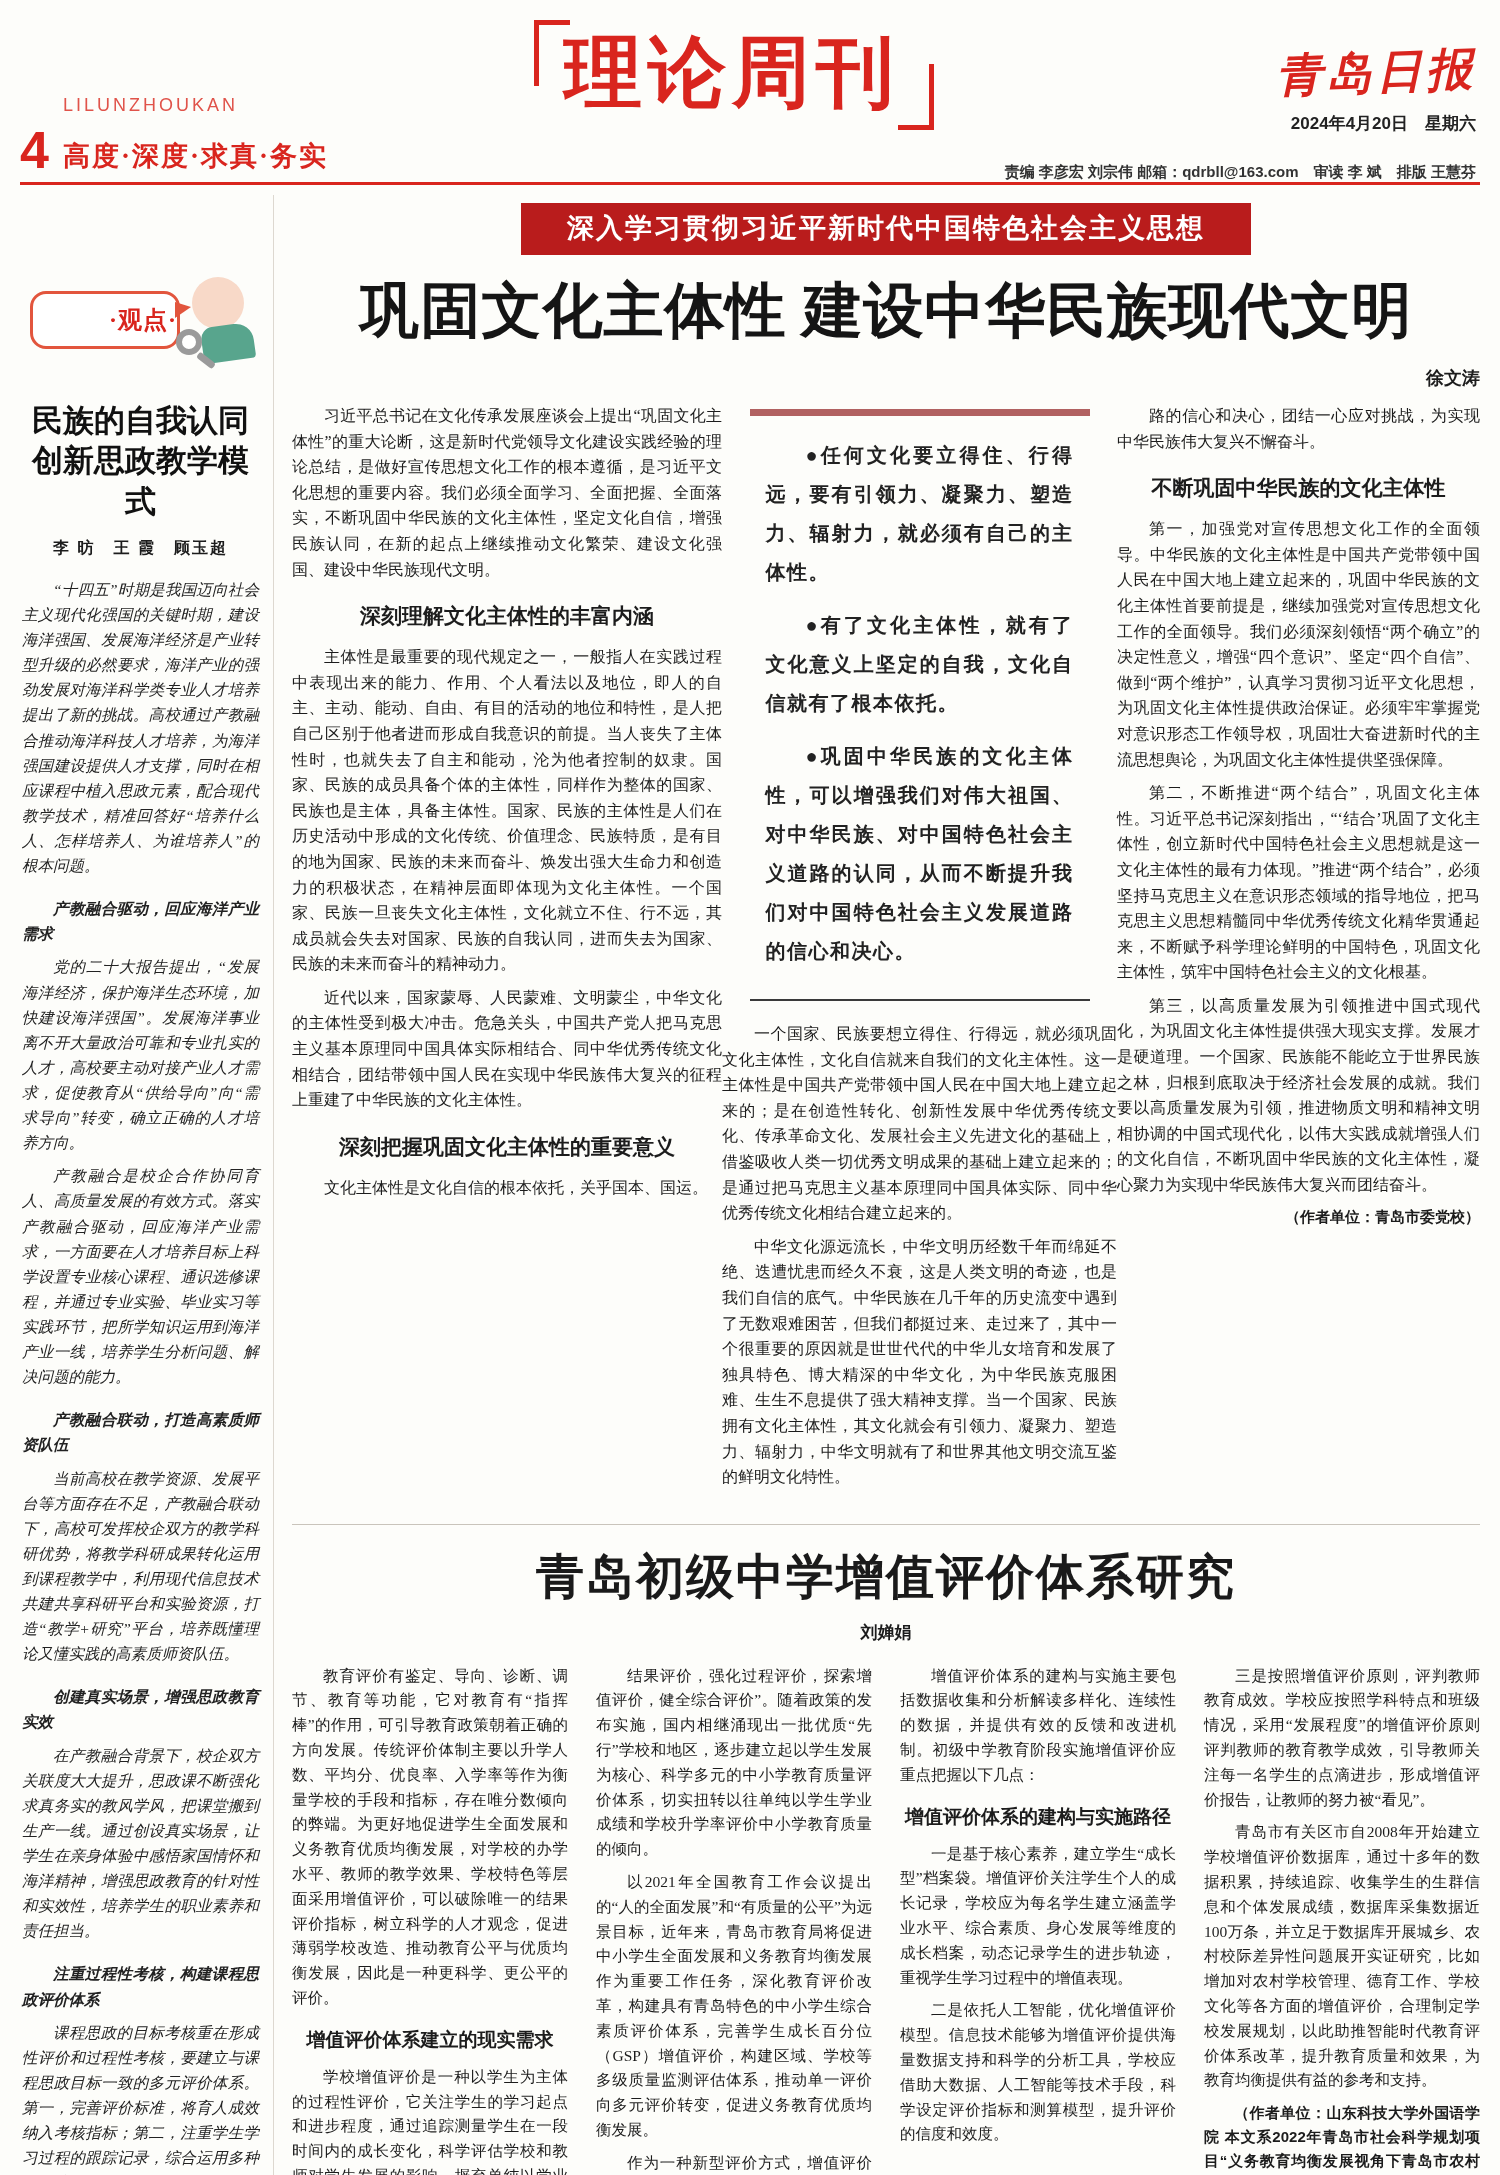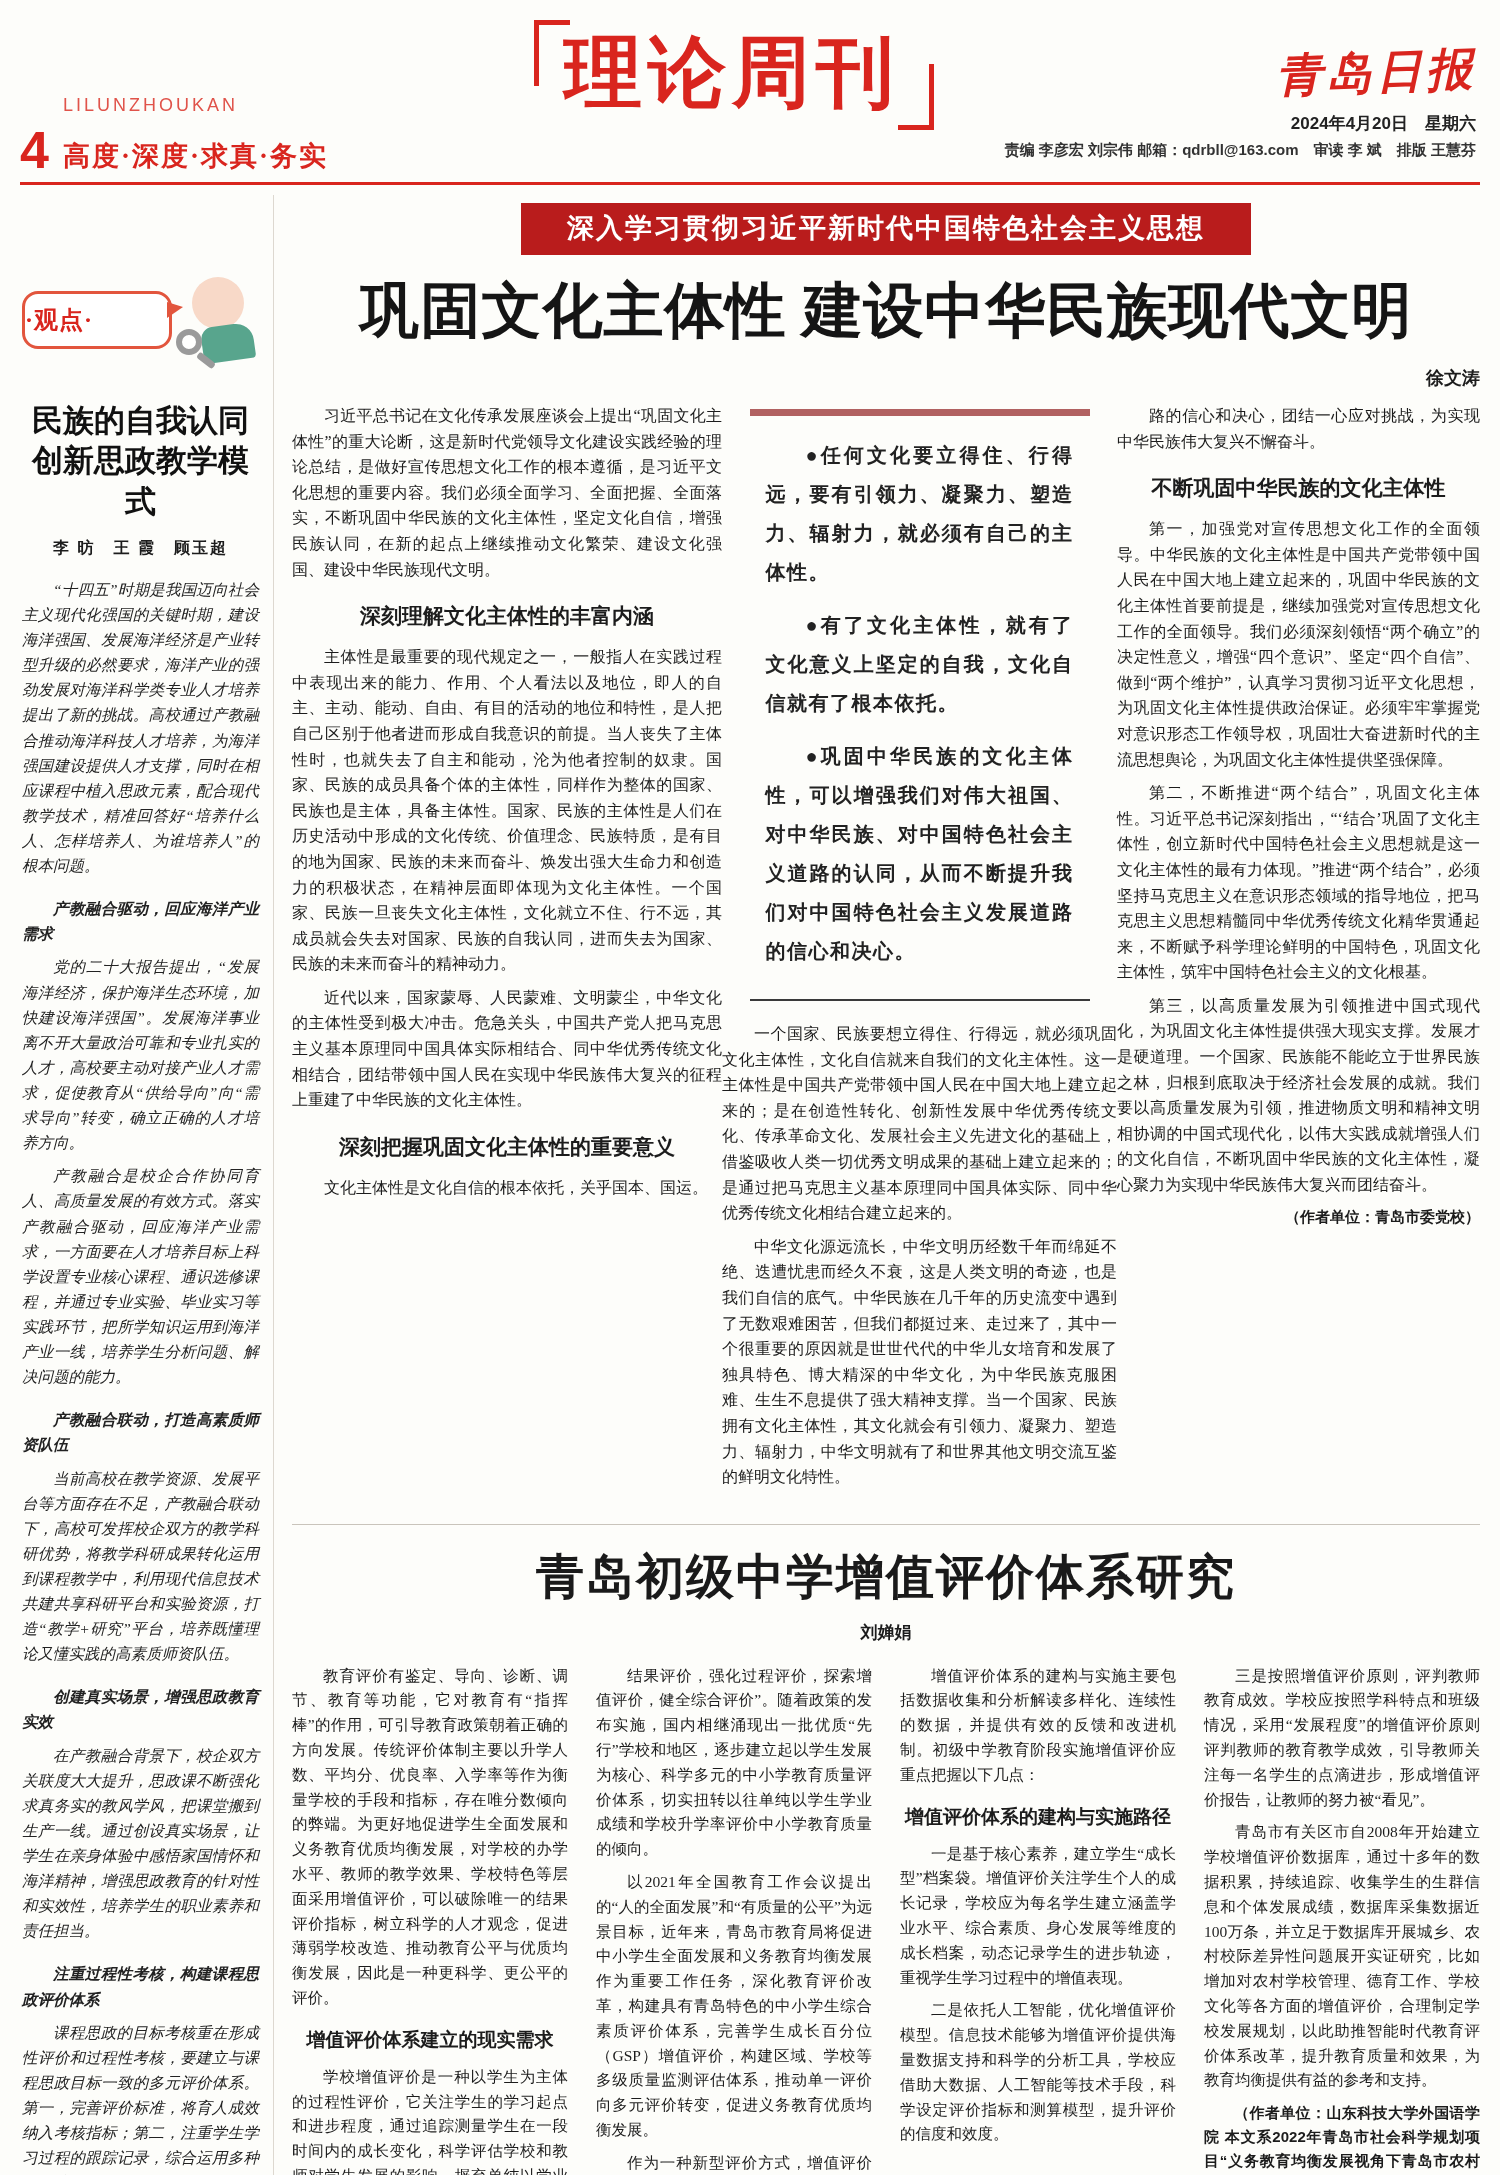--- a/index.html
+++ b/index.html
@@ -14,31 +14,31 @@
   .kicker { font-size:18px; color:#e0534a; letter-spacing:3px; font-family:"Liberation Sans",sans-serif; margin-bottom:22px; }
   .slogan { font-size:27px; font-weight:bold; color:#d9251e; letter-spacing:2px; }
   .masthead-wrap { position:absolute; left:50%; top:6px; transform:translateX(-54%); padding:14px 34px 18px 30px; }
   .masthead { font-size:78px; font-weight:900; color:#d9251e; letter-spacing:6px; line-height:1; }
   .brk { position:absolute; width:36px; height:66px; }
   .brk-tl { left:0; top:0; border-left:5px solid #d9251e; border-top:5px solid #d9251e; }
   .brk-br { right:0; bottom:0; border-right:5px solid #d9251e; border-bottom:5px solid #d9251e; }
   .hdr-right { position:absolute; right:4px; top:28px; text-align:right; }
   .paper-logo { font-size:46px; font-weight:bold; color:#d9251e; font-style:italic; letter-spacing:4px; transform:rotate(-2deg); display:inline-block; font-family:"DejaVu Serif",serif; }
   .date-line { font-size:17px; font-weight:bold; color:#222; margin-top:8px; font-family:"Liberation Sans",sans-serif; }
-  .editors-line { position:absolute; right:4px; bottom:22px; font-size:15px; font-weight:bold; color:#333; font-family:"Liberation Sans",sans-serif; }
+  .editors-line { position:absolute; right:4px; bottom:0; font-size:15px; font-weight:bold; color:#333; font-family:"Liberation Sans",sans-serif; }
   .hdr-rule { border:none; border-top:3px solid #d9251e; margin:0 0 10px 0; }
 
   
   .page-body { display:flex; gap:18px; }
   .side { width:254px; flex:0 0 254px; border-right:1px solid #ddd8d0; padding:10px 14px 0 2px; }
   .main { flex:1; padding-top:4px; }
 
   
   .badge-zone { position:relative; height:150px; margin-top:40px; }
-  .badge-bubble { position:absolute; left:0; top:46px; width:150px; height:58px; border:3px solid #e2553d; border-radius:16px; background:#fff; display:flex; align-items:center; justify-content:flex-start; }
+  .badge-bubble { position:absolute; left:8px; top:46px; width:150px; height:58px; border:3px solid #e2553d; border-radius:16px; background:#fff; display:flex; align-items:center; justify-content:flex-end; }
   .badge-bubble:after { content:""; position:absolute; right:-14px; top:8px; width:0; height:0; border-left:16px solid #e2553d; border-top:5px solid transparent; border-bottom:11px solid transparent; }
   .badge-text { color:#d9251e; font-weight:bold; font-size:24px; letter-spacing:1px; }
   .figure { position:absolute; left:152px; top:18px; width:86px; height:118px; }
   .fig-head { position:absolute; left:18px; top:14px; width:52px; height:52px; border-radius:50%; background:#f8d9c8; }
   .fig-bulb { position:absolute; left:34px; top:22px; width:16px; height:16px; border-radius:50%; background:#f2c433; box-shadow:0 10px 0 -5px #d8d8d8; }
   .fig-body { position:absolute; left:28px; top:62px; width:52px; height:36px; border-radius:12px 18px 4px 8px; background:#58a58d; transform:rotate(-8deg); }
   .fig-lens { position:absolute; left:2px; top:66px; width:26px; height:26px; border:6px solid #9a9a9a; border-radius:50%; background:rgba(255,255,255,.8); }
   .fig-handle { position:absolute; left:22px; top:94px; width:20px; height:7px; background:#9a9a9a; border-radius:3px; transform:rotate(38deg); }
   .op-title { text-align:center; font-size:31px; font-weight:900; line-height:1.3; color:#111; margin-top:6px; }
   .op-authors { text-align:center; font-size:16px; font-weight:bold; margin:16px 0 18px 0; font-family:"Liberation Sans",sans-serif; letter-spacing:2px; }

